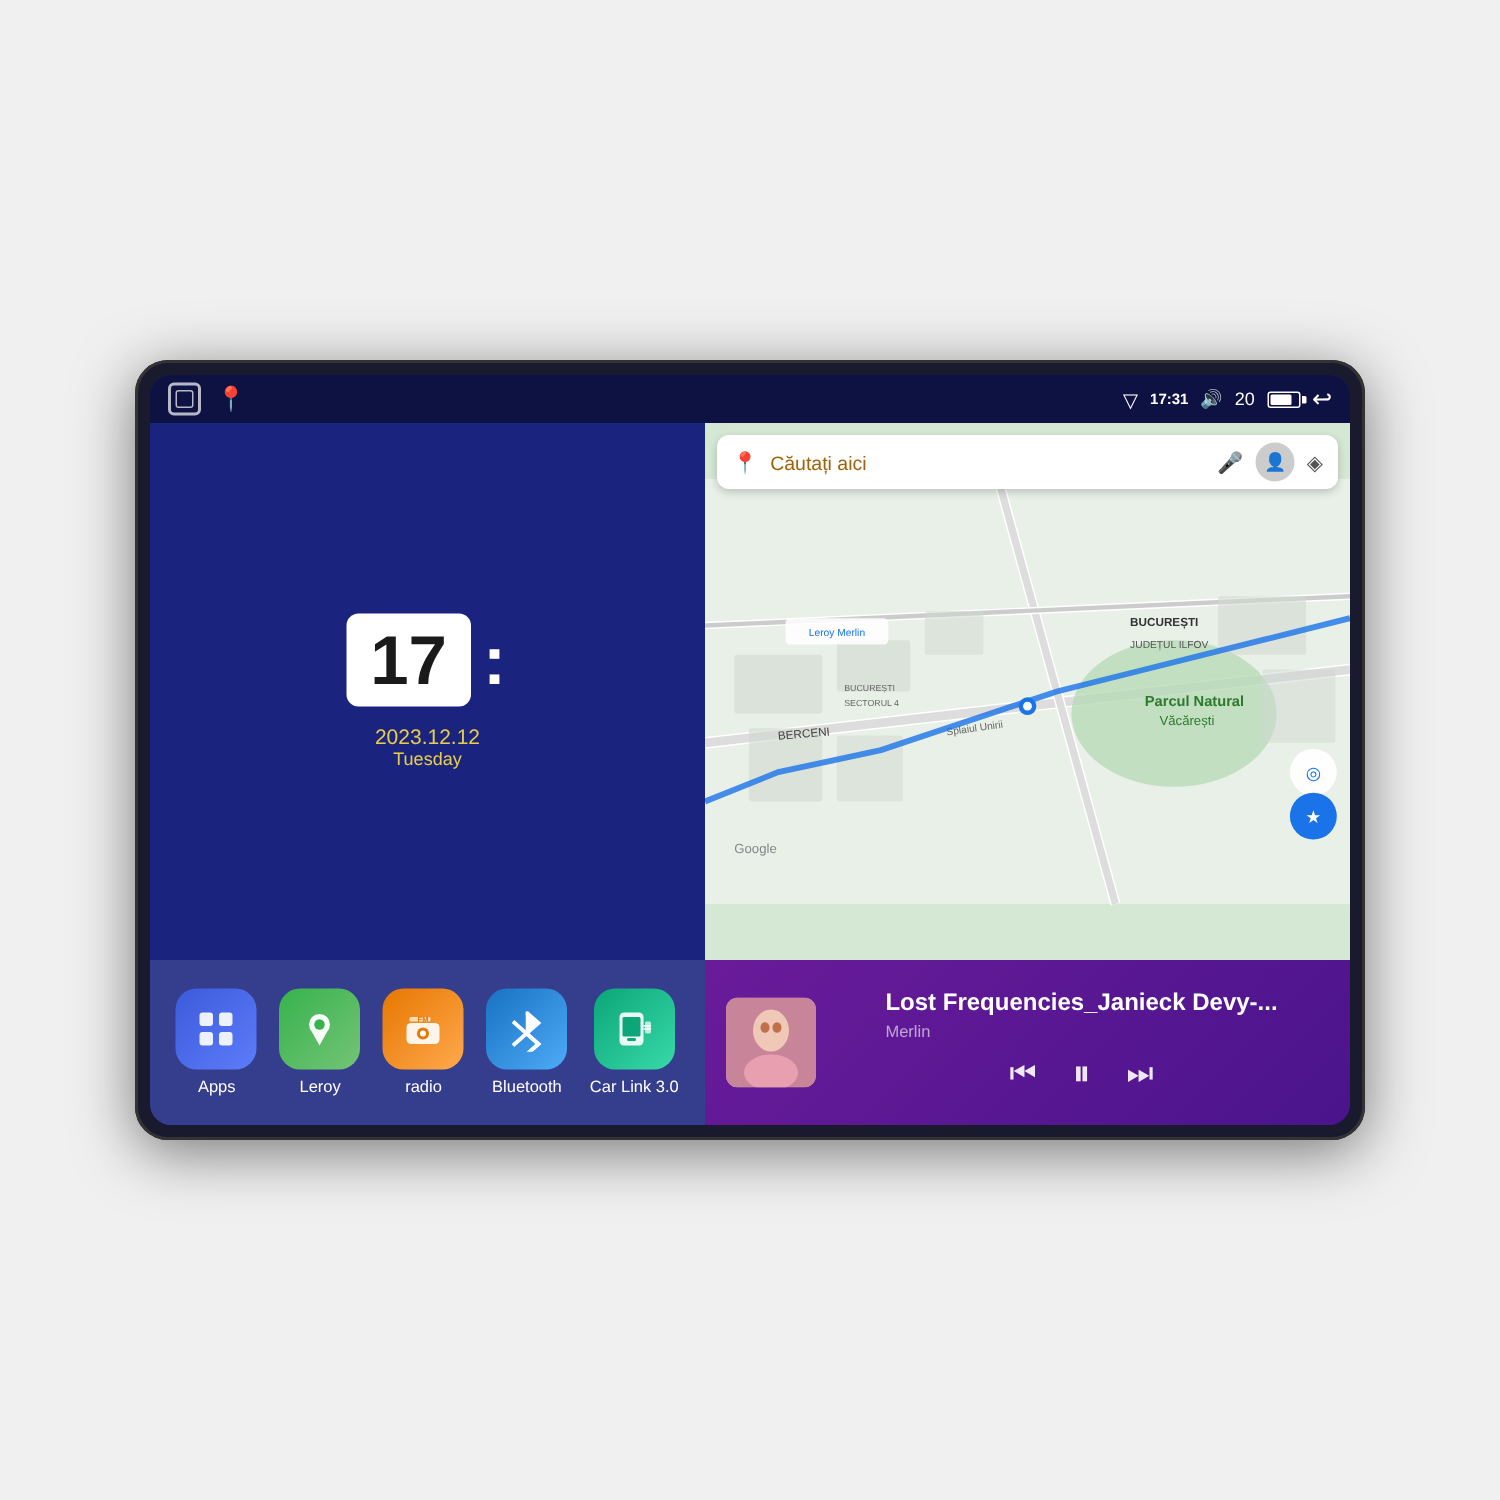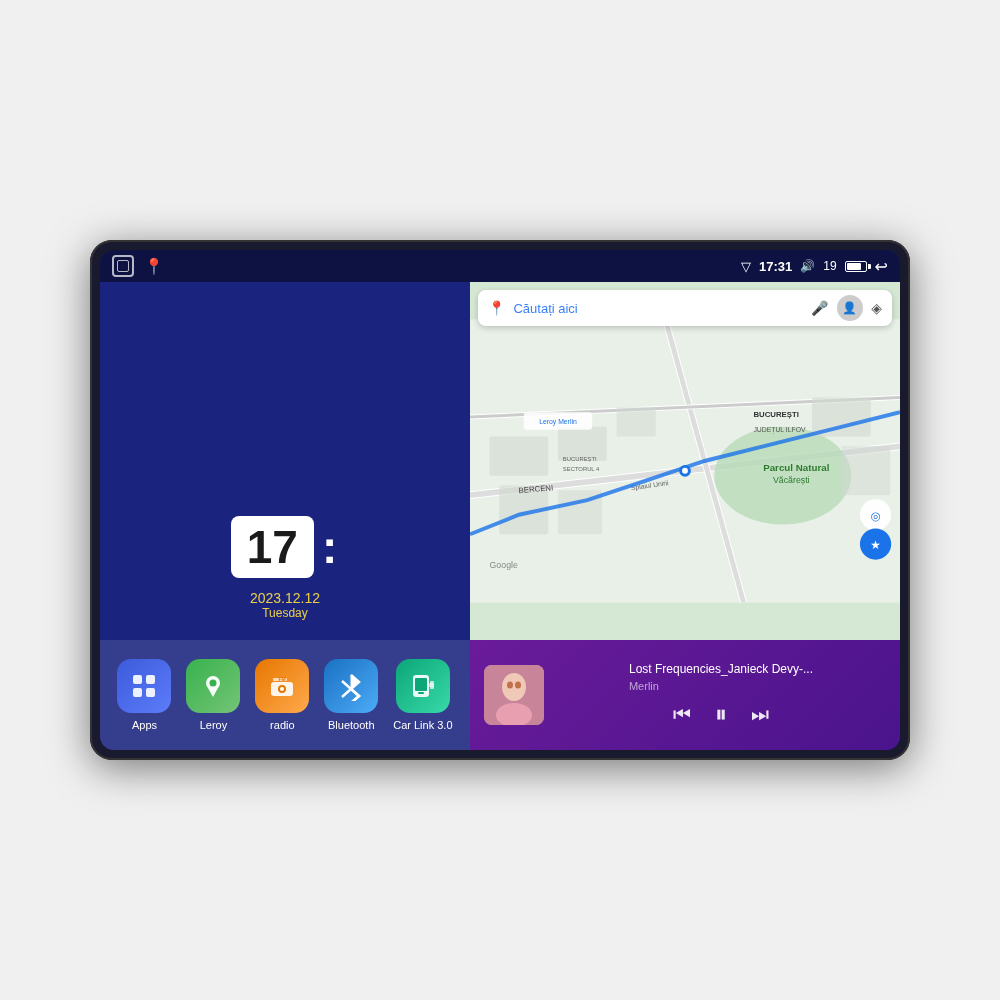--- a/index.html
+++ b/index.html
@@ -115,21 +115,21 @@
       background: #1a237e;
       flex-shrink: 0;
     }
 
     
     .clock-widget {
       flex: 1;
       display: flex;
       flex-direction: column;
       align-items: center;
-      justify-content: flex-end;
+      justify-content: center;
       padding: 20px;
       gap: 12px;
     }
 
     .clock-display {
       display: flex;
       align-items: center;
       gap: 6px;
     }
 
@@ -252,21 +252,21 @@
       border-radius: 8px;
       display: flex;
       align-items: center;
       padding: 0 10px;
       gap: 8px;
       box-shadow: 0 2px 6px rgba(0,0,0,0.2);
     }
 
     .map-search-text {
       font-size: 13px;
-      color: #3b82f6;
+      color: #a16207;
       flex: 1;
     }
 
     
     .music-player {
       height: 110px;
       background: linear-gradient(135deg, #6a1b9a, #4a148c);
       display: flex;
       align-items: center;
       padding: 10px 14px;
@@ -295,26 +295,26 @@
 
     .music-info {
       flex: 1;
       min-width: 0;
       display: flex;
       flex-direction: column;
       gap: 4px;
     }
 
     .music-title {
-      font-size: 12px;
+      font-size: 16px;
       color: white;
       white-space: nowrap;
       overflow: hidden;
       text-overflow: ellipsis;
-      font-weight: 400;
+      font-weight: 700;
     }
 
     .music-artist {
       font-size: 11px;
       color: rgba(255,255,255,0.6);
     }
 
     .music-player-right {
       display: flex;
       flex-direction: column;
@@ -348,23 +348,23 @@
 
     <div class="status-bar">
       <div class="status-bar-left">
         <div class="home-icon-btn">
           <div class="home-icon-inner"></div>
         </div>
         <span style="color:white;font-size:16px;">📍</span>
       </div>
       <div class="status-bar-right">
         <span style="font-size:13px;">▽</span>
-        <span style="font-weight:600;font-size:13px;">17:31</span>
+        <span style="font-weight:600;font-size:10px;">17:31</span>
         <span>🔊</span>
-        <span>19</span>
+        <span>20</span>
         <div class="battery-icon">
           <div class="battery-fill"></div>
         </div>
         <span style="font-size:16px;color:white;">↩</span>
       </div>
     </div>
 
     <div class="main-content">
 
       <div class="left-panel">

